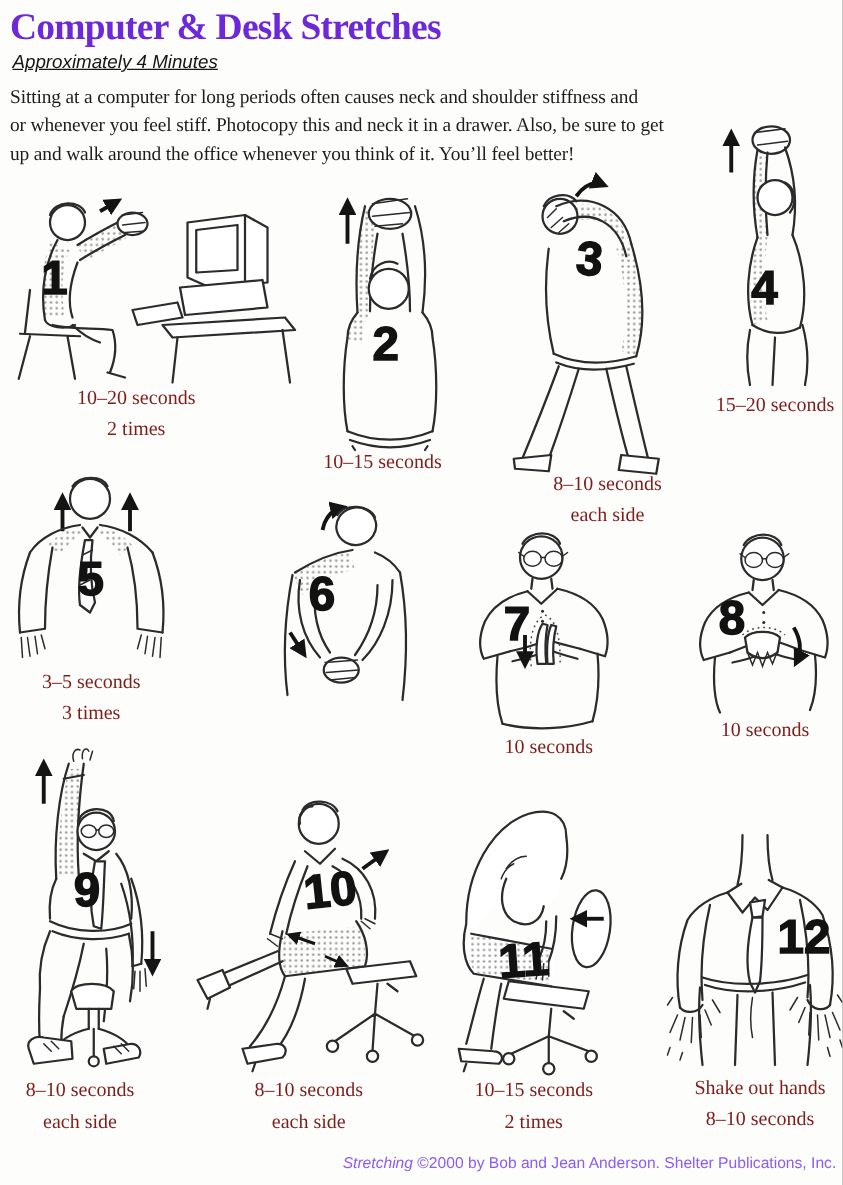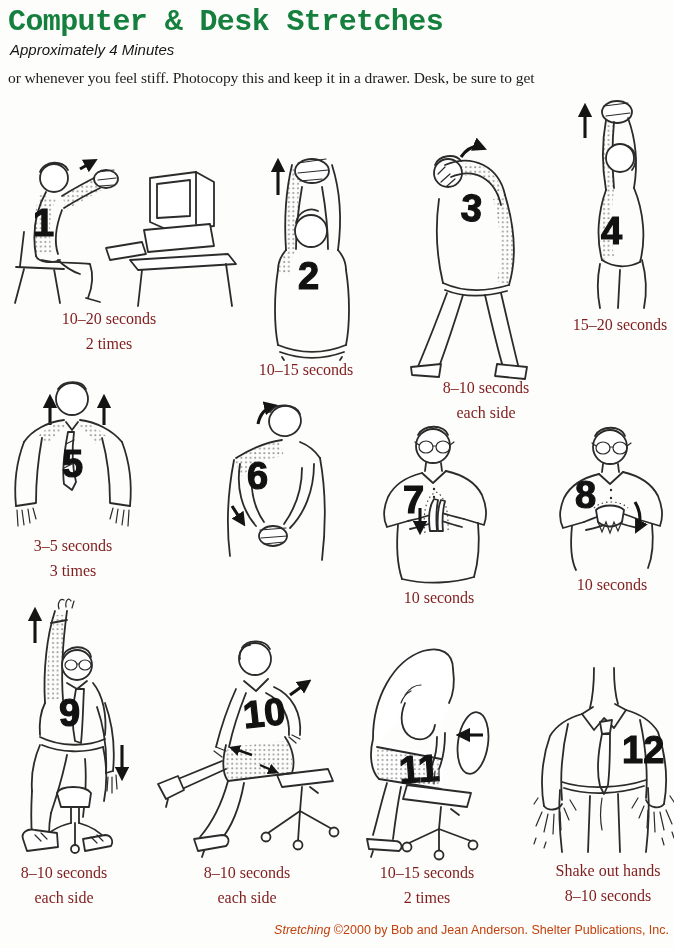--- a/index.html
+++ b/index.html
@@ -1,37 +1,37 @@
 <!DOCTYPE html>
 <html><head>
 <meta charset="utf-8">
 <style>
   html,body{margin:0;padding:0;background:#9a9a9a;}
   .page{position:relative;width:674px;height:948px;background:#fdfdfc;overflow:hidden;
         font-family:"Liberation Serif",serif;color:#1d1d1d;margin:0 auto;}
-  .title{position:absolute;left:8px;top:5px;margin:0;font-family:Liberation Mono, monospace;
-         font-weight:bold;font-size:30px;letter-spacing:-0.6px;color:#15803d;}
+  .title{position:absolute;left:8px;top:5px;margin:0;font-family:Liberation Serif, serif;
+         font-weight:bold;font-size:30px;letter-spacing:-0.6px;color:#6d28d9;}
   .subtitle{position:absolute;left:10px;top:41px;font-family:"Liberation Sans",sans-serif;
-            font-style:italic;font-size:15px;color:#161616;}
+            font-style:italic;font-size:15px;color:#161616;text-decoration:underline;}
   .intro{position:absolute;left:8px;top:66px;font-size:15.5px;line-height:23px;
          letter-spacing:-0.1px;white-space:nowrap;}
   .fig{position:absolute;}
   .fig svg{display:block;overflow:visible;}
   .sk{stroke:#2b2b2b;stroke-width:1.8;fill:none;stroke-linecap:round;stroke-linejoin:round;}
   .skf{stroke:#2b2b2b;stroke-width:1.8;fill:#fff;stroke-linecap:round;stroke-linejoin:round;}
   .ht{fill:url(#ht);stroke:none;}
   .arrow{stroke:#141414;stroke-width:3.1;fill:none;stroke-linecap:butt;}
   .thin{stroke:#2b2b2b;stroke-width:1.2;fill:none;stroke-linecap:round;}
   .dots{stroke:#4a4a4a;stroke-width:1.2;fill:none;stroke-dasharray:1.5 3;}
   .num{position:absolute;font-family:"Liberation Sans",sans-serif;font-weight:bold;
        font-size:38px;line-height:1;color:#121212;-webkit-text-stroke:1.2px #121212;}
   .cap{position:absolute;width:150px;text-align:center;font-size:16px;line-height:25px;
        color:#7f1d1d;}
   .footer{position:absolute;right:5px;top:923px;font-family:"Liberation Sans",sans-serif;
-          font-size:12.5px;color:#c2410c;}
+          font-size:12.5px;color:#8b5cf6;}
   .footer .it{font-style:italic;}
 </style>
 </head>
 <body>
 
 <div class="page">
 
   <svg width="0" height="0" style="position:absolute" aria-hidden="true">
     <defs>
       <pattern id="ht" width="4.6" height="4.6" patternUnits="userSpaceOnUse">
@@ -40,21 +40,23 @@
       <marker id="ah" viewBox="0 0 10 10" refX="7" refY="5" markerWidth="4.6" markerHeight="4.6" orient="auto-start-reverse">
         <path d="M0,0 L10,5 L0,10 z" fill="#141414"></path>
       </marker>
     </defs>
   </svg>
 
   <h1 class="title">Computer &amp; Desk Stretches</h1>
   <div class="subtitle">Approximately 4 Minutes</div>
 
   <div class="intro">
-    <div>or whenever you feel stiff. Photocopy this and keep it in a drawer. Desk, be sure to get</div>
+    <div>Sitting at a computer for long periods often causes neck and shoulder stiffness and</div>
+    <div>or whenever you feel stiff. Photocopy this and neck it in a drawer. Also, be sure to get</div>
+    <div>up and walk around the office whenever you think of it. You’ll feel better!</div>
   </div>
 
   <div class="fig" style="left:2px;top:148px">
     <svg width="235" height="160" viewBox="0 0 235 160">
       <path class="ht" d="M60,46 L98,28 L100,42 L64,62 z"></path>
       <path class="ht" d="M38,46 C32,62 30,84 34,106 L50,104 C46,84 48,64 54,52 z"></path>
       <g>
           <path class="arrow" d="M78,21 L92,13" marker-end="url(#ah)"></path>
         </g>
       <circle class="skf" cx="52" cy="30" r="14"></circle>

